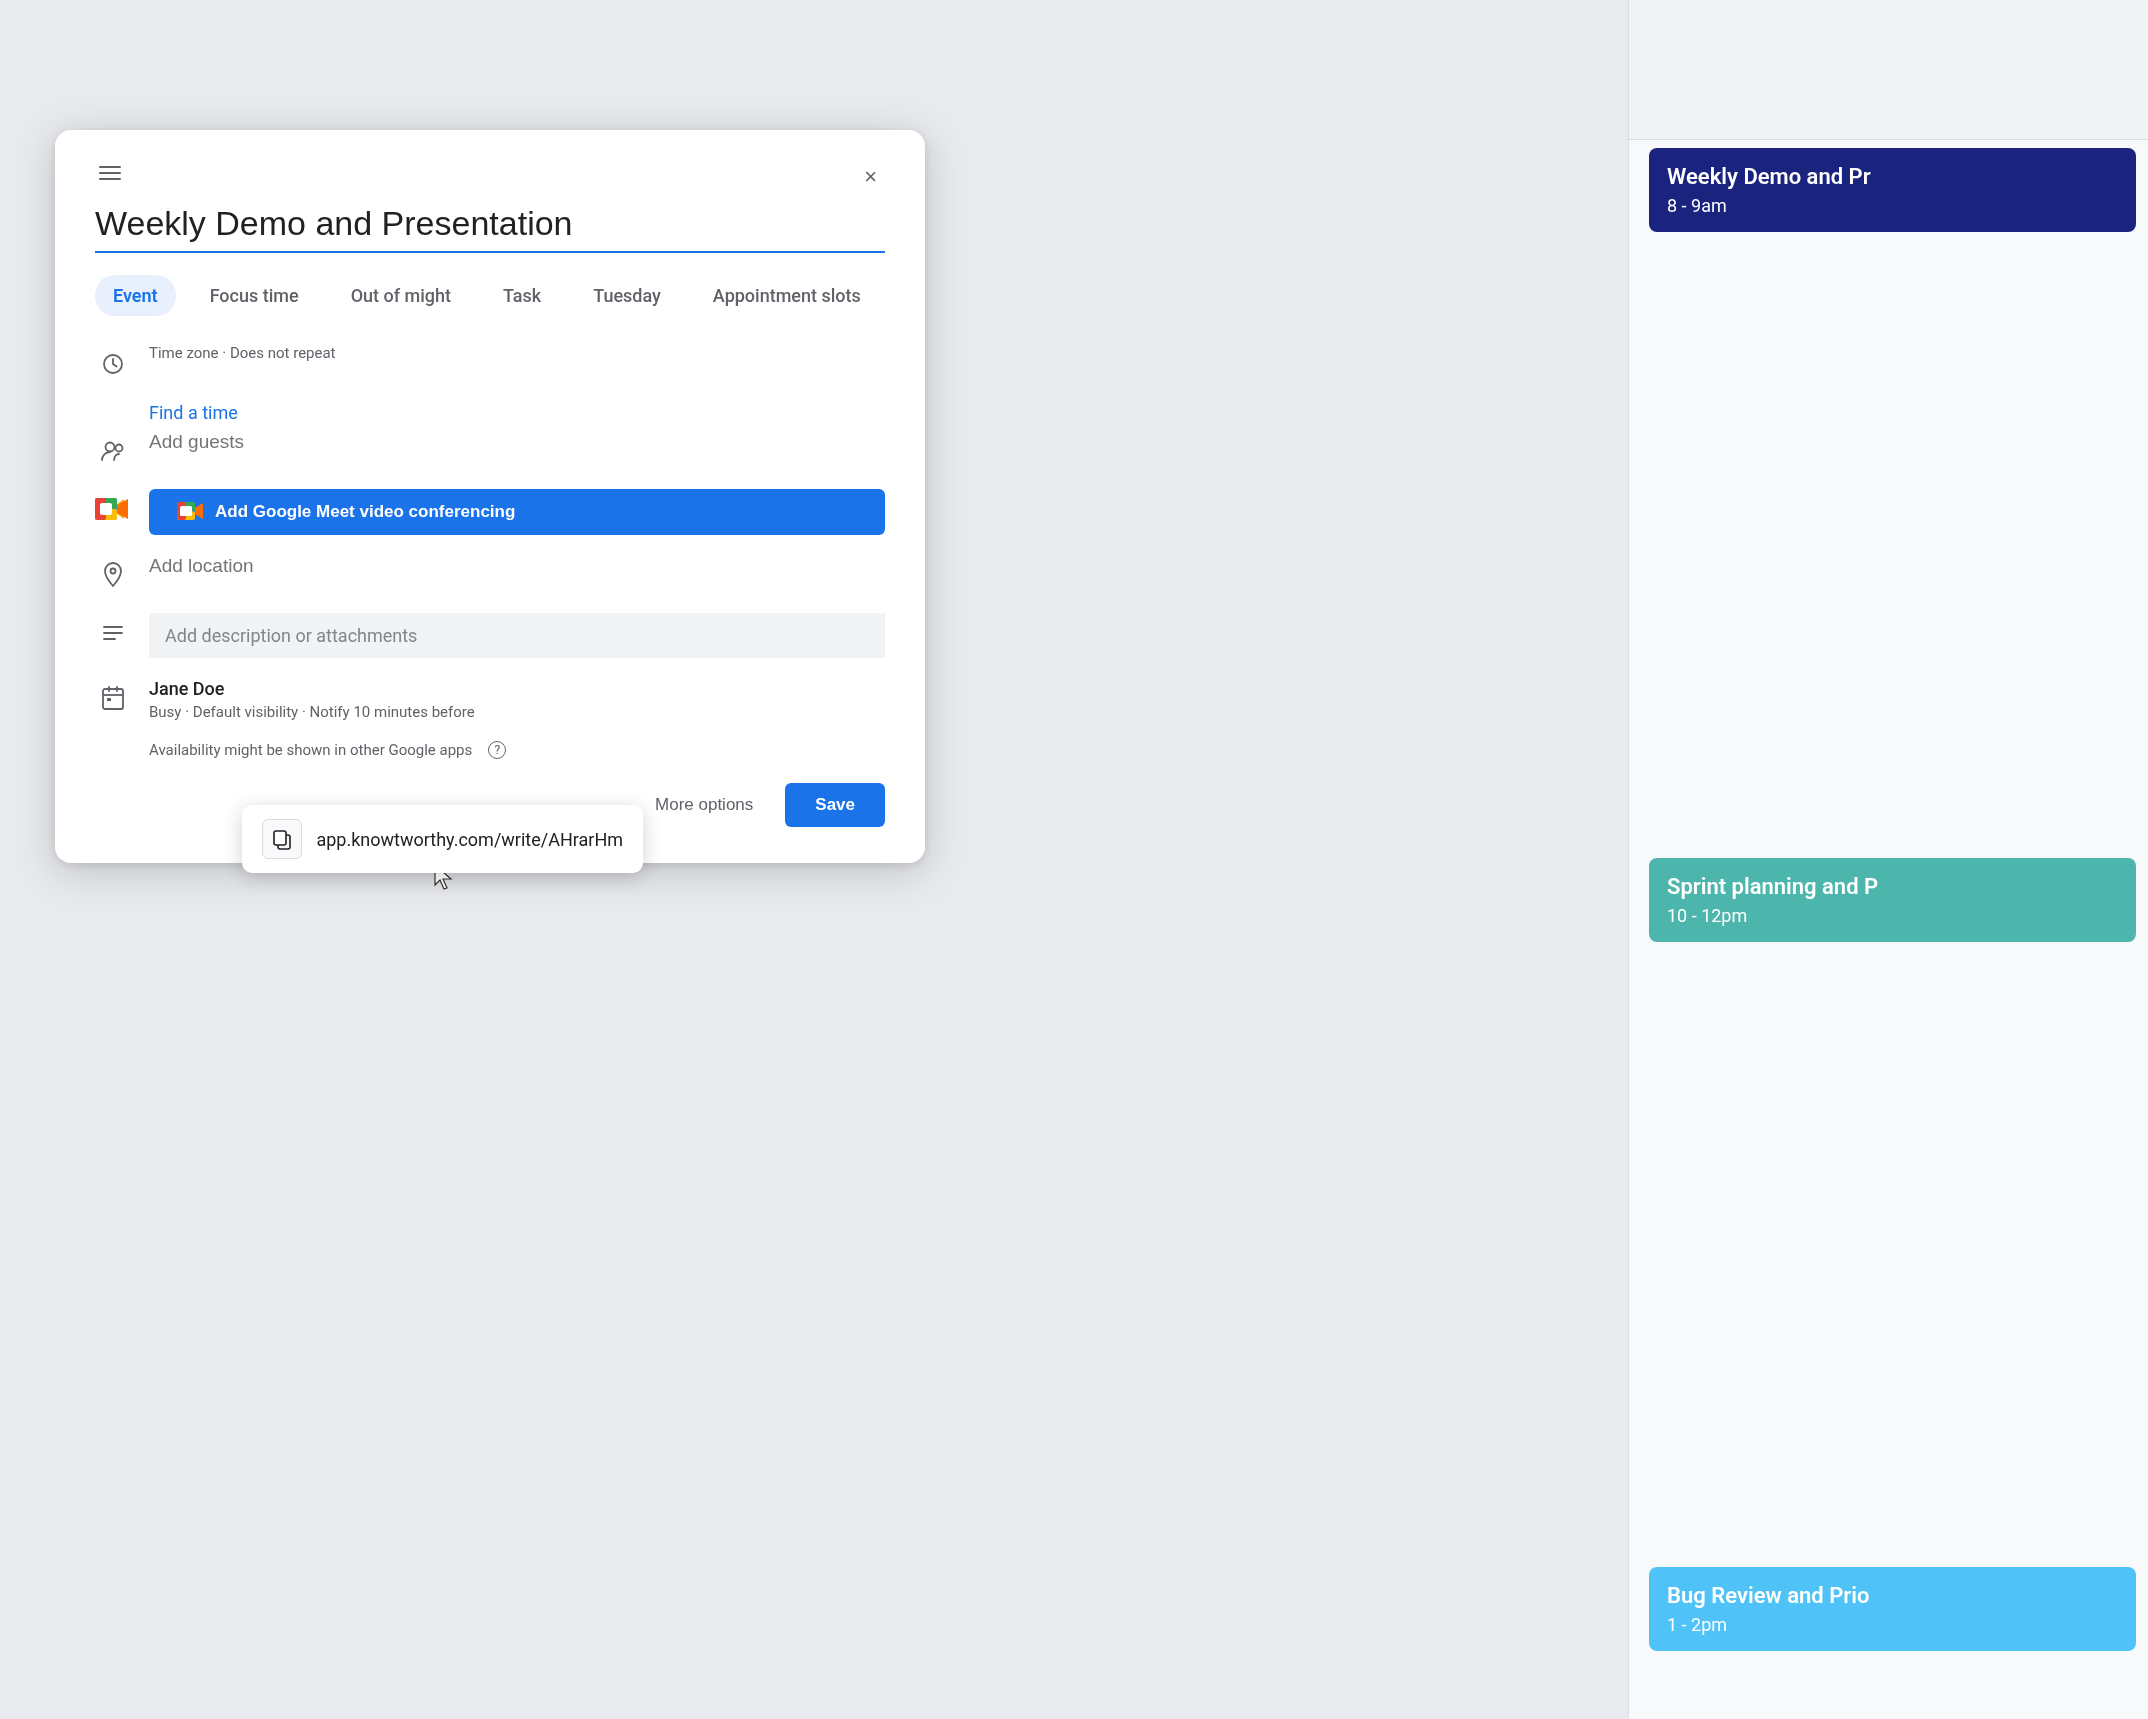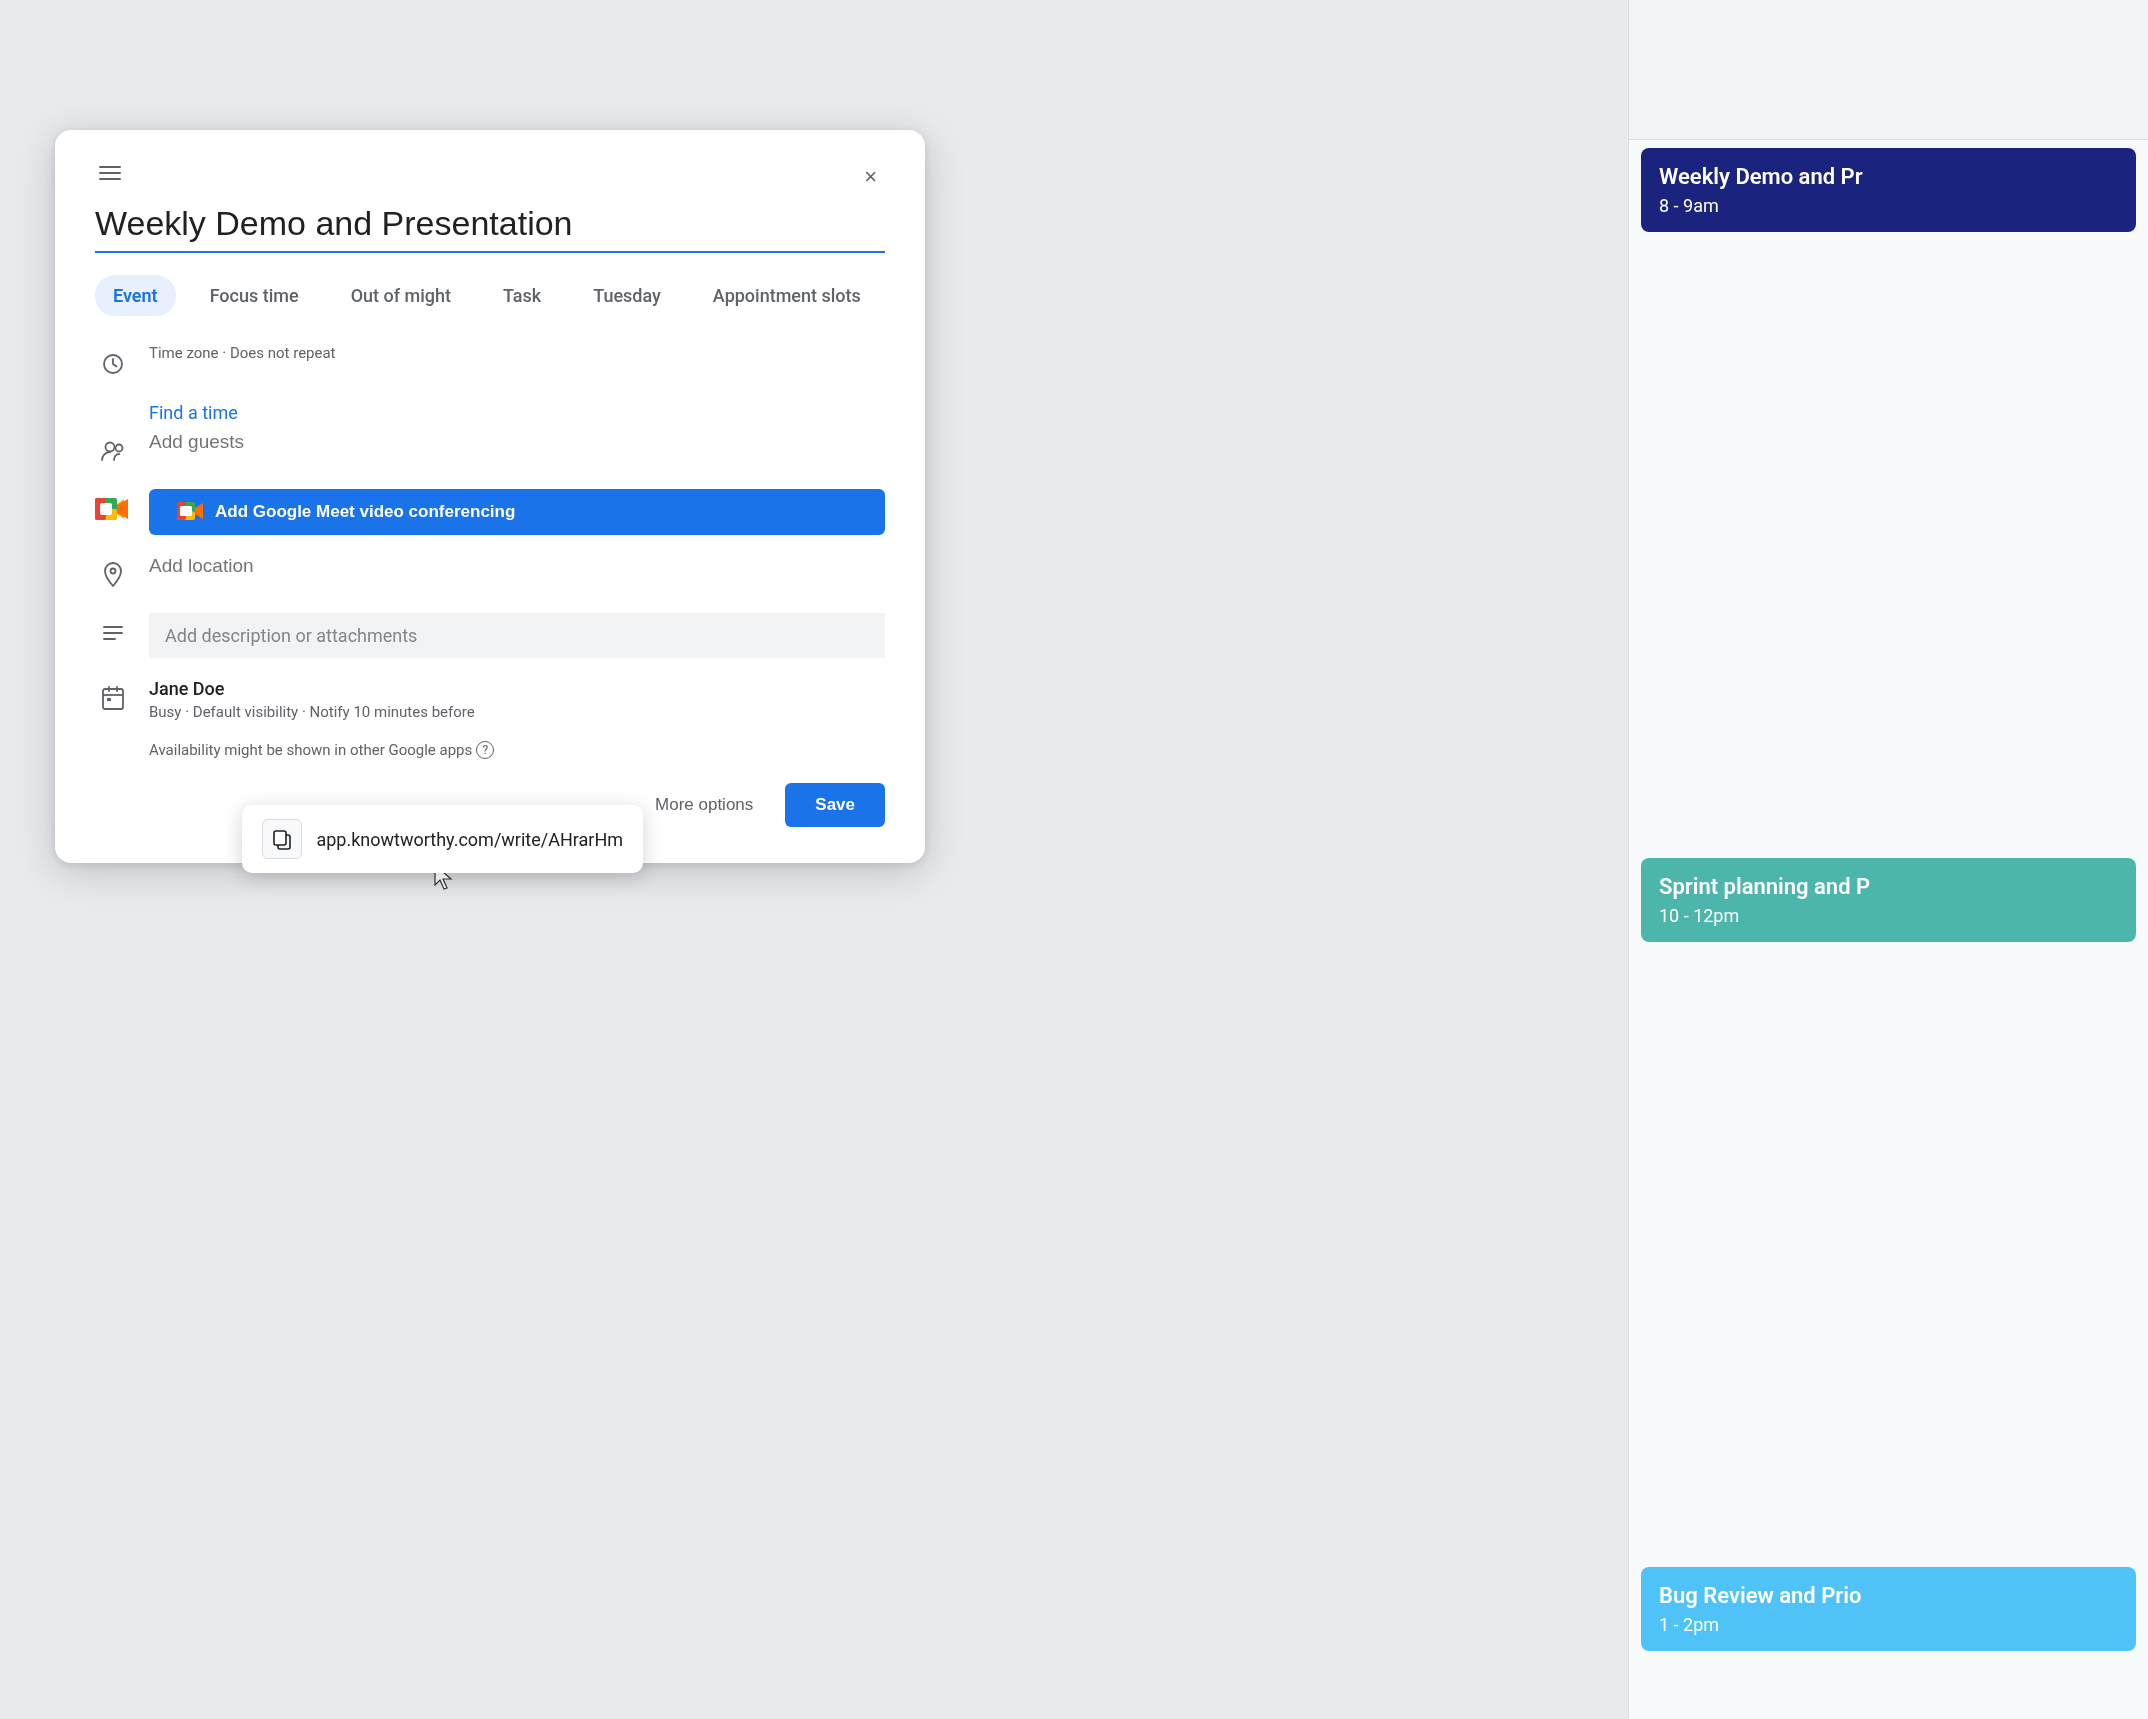--- a/index.html
+++ b/index.html
@@ -28,20 +28,21 @@
     .cal-top-strip {
       height: 140px;
       background: #f1f3f4;
       border-bottom: 1px solid #dadce0;
     }
 
     .cal-col {
       display: flex;
       flex-direction: column;
       flex: 1;
+      padding-left: 8px;
     }
 
     .cal-event-card {
       margin: 8px 12px;
       border-radius: 8px;
       padding: 16px 18px;
       color: white;
       font-size: 22px;
       font-weight: 600;
     }
@@ -282,21 +283,21 @@
 
     
     .availability-row {
       margin-left: 54px;
       margin-top: 4px;
       margin-bottom: 16px;
       font-size: 15px;
       color: #5f6368;
       display: flex;
       align-items: center;
-      gap: 4px;
+      gap: 16px;
     }
 
     .question-circle {
       width: 18px;
       height: 18px;
       border: 1.5px solid #5f6368;
       border-radius: 50%;
       display: inline-flex;
       align-items: center;
       justify-content: center;

